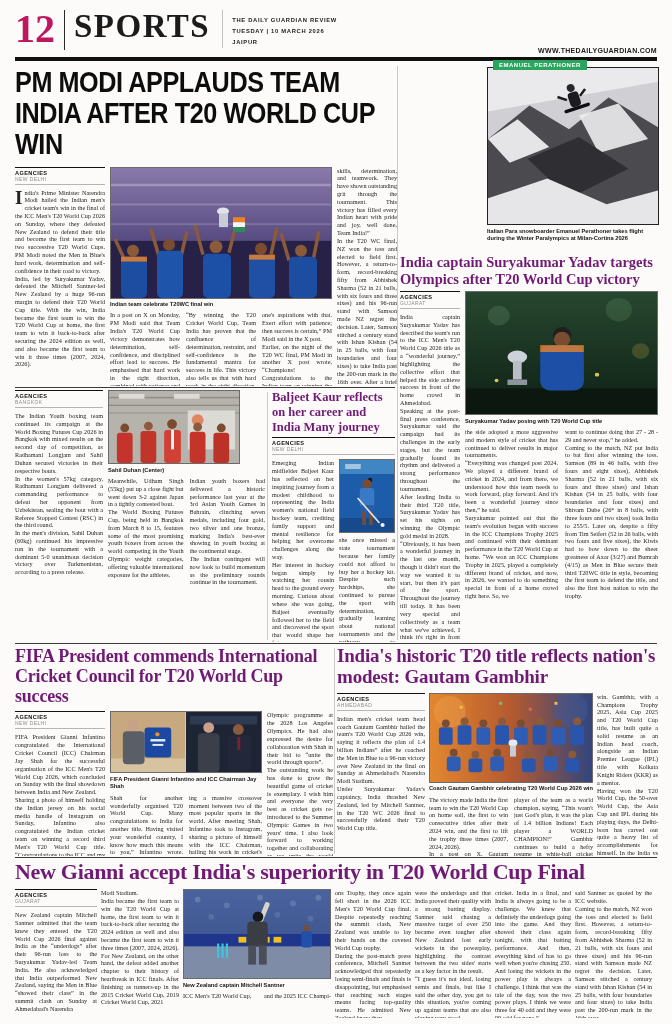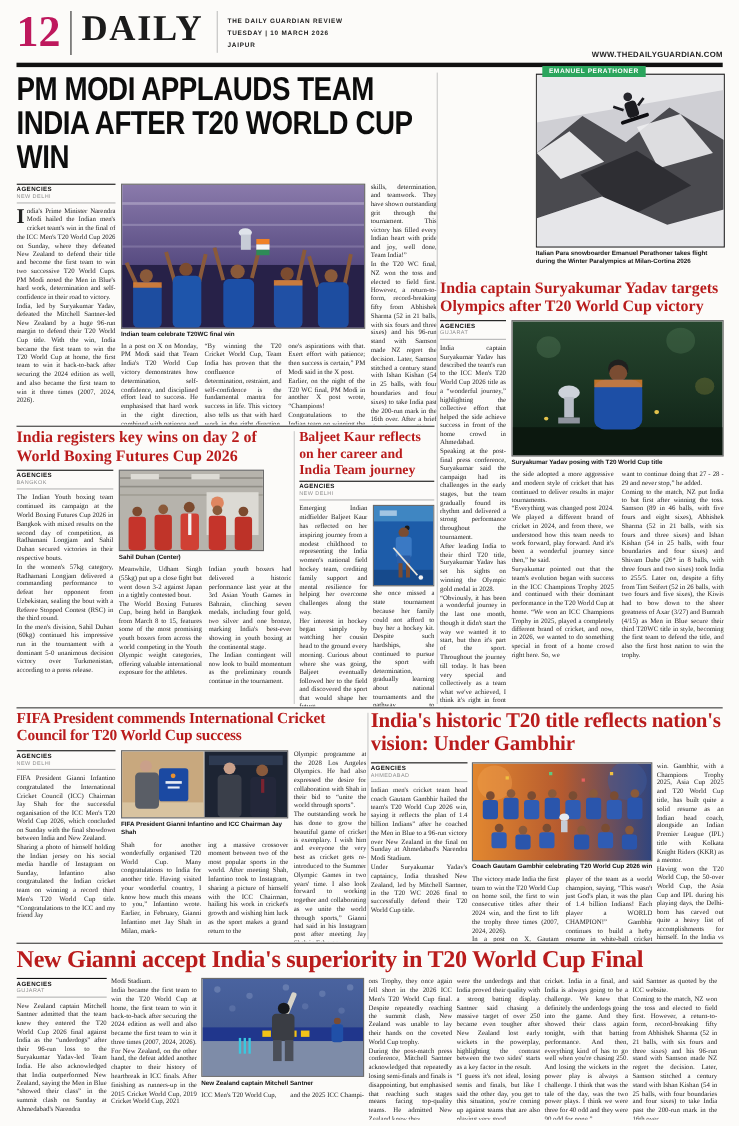--- a/index.html
+++ b/index.html
@@ -8,21 +8,21 @@
   
   .masthead{position:absolute;left:15px;top:10px;right:15px;height:46px;display:flex;align-items:flex-start}
   .pgnum{font-family:"Liberation Serif",serif;font-weight:bold;font-size:40px;line-height:.95;color:#be185d}
   .mh-vr{width:1px;background:#2a2a2a;height:40px;margin:0 9px;align-self:flex-start}
   .mh-sports{font-family:"Liberation Serif",serif;font-weight:bold;font-size:33px;letter-spacing:1.5px;line-height:1}
   .mh-info{margin-left:12px;padding-left:9px;border-left:1px solid #c0c0c0;font-family:"Liberation Sans",sans-serif;font-weight:bold;font-size:5.8px;letter-spacing:.7px;line-height:1.9;padding-top:5px;color:#1a1a1a}
   .mh-site{margin-left:auto;align-self:flex-end;font-family:"Liberation Sans",sans-serif;font-weight:bold;font-size:7px;letter-spacing:.3px;color:#222;padding-bottom:2px}
   .mh-bar{position:absolute;left:15px;right:15px;top:57px;height:3.5px;background:#111}
   
   .art{position:absolute;overflow:hidden}
-  .h-serif{font-family:"Liberation Serif",serif;font-weight:bold;color:#b91c1c}
+  .h-serif{font-family:"Liberation Serif",serif;font-weight:bold;color:#701a75}
   .bodytext{font-size:6.2px;line-height:1.26;text-align:justify;white-space:pre-line;color:#242424;overflow:hidden}
   .dropcap{float:left;font-size:19px;line-height:.82;font-weight:bold;padding:1px 2px 0 0;white-space:normal}
   .byline{font-family:"Liberation Sans",sans-serif;border-top:1.5px solid #111;margin-bottom:4px;padding-top:2px}
   .byline .ag{font-size:5.6px;font-weight:bold;letter-spacing:.4px;color:#111}
   .byline .pl{font-size:5px;letter-spacing:.4px;color:#8d8d8d;border-bottom:.5px solid #b5b5b5;padding-bottom:2px}
   .caption{font-family:"Liberation Sans",sans-serif;font-weight:bold;font-size:5.7px;line-height:1.3;color:#151515;margin:2.5px 0 3px}
   figure{display:block;border:1px solid #6b6b6b;overflow:hidden;background:#ccc}
   figure svg{display:block;width:100%;height:100%}
   
   .art-lead{left:15px;top:66px;width:382px;height:320px}
@@ -58,21 +58,21 @@
   .box-sub>div{flex:1}
   
   .art-bal{left:272px;top:390px;width:123px;height:252px}
   .art-bal h2{font-size:12.5px;line-height:1.18;margin-bottom:3px}
   .bal-cols{display:flex;gap:5px}
   .bal1{width:62px;flex:none}
   .bal2{width:56px;flex:none}
   .balph{height:74px}
   
   .art-fifa{left:15px;top:646px;width:318px;height:210px}
-  .art-fifa h2{font-size:14px;line-height:1.12;letter-spacing:-.2px;margin-bottom:5px}
+  .art-fifa h2{font-size:18px;line-height:1.12;letter-spacing:-.2px;margin-bottom:5px}
   .fifa-cols{display:flex;gap:5px}
   .f1{width:90px;flex:none}
   .fm{width:152px;flex:none}
   .f4{width:66px;flex:none}
   .fifaph{height:62px}
   .fifa-sub{display:flex;gap:6px;margin-top:1px}
   .fifa-sub>div{flex:1}
   
   .art-gam{left:337px;top:646px;width:321px;height:210px}
   .art-gam h2{font-size:19px;line-height:1.1;letter-spacing:-.2px;margin-bottom:5px}
@@ -102,21 +102,21 @@
   .hr3{left:15px;right:15px;top:857px}
 </style>
 </head>
 <body>
 
 <div class="page">
 
   <header class="masthead">
     <div class="pgnum">12</div>
     <div class="mh-vr"></div>
-    <div class="mh-sports">DAILY</div>
+    <div class="mh-sports">SPORTS</div>
     <div class="mh-info">
       <div>THE DAILY GUARDIAN REVIEW</div>
       <div>TUESDAY | 10 MARCH 2026</div>
       <div>JAIPUR</div>
     </div>
     <div class="mh-site">WWW.THEDAILYGUARDIAN.COM</div>
   </header>
   <div class="mh-bar"></div>
 
   <article class="art art-lead">
@@ -249,21 +249,20 @@
 “Everything was changed post 2024. We played a different brand of cricket in 2024, and from there, we understood how this team needs to work forward, play forward. And it's been a wonderful journey since then,” he said.
 Suryakumar pointed out that the team's evolution began with success in the ICC Champions Trophy 2025 and continued with their dominant performance in the T20 World Cup at home. “We won an ICC Champions Trophy in 2025, played a completely different brand of cricket, and now, in 2026, we wanted to do something special in front of a home crowd right here. So, we</div>
           <div class="bodytext">want to continue doing that 27 - 28 - 29 and never stop,” he added.
 Coming to the match, NZ put India to bat first after winning the toss. Samson (89 in 46 balls, with five fours and eight sixes), Abhishek Sharma (52 in 21 balls, with six fours and three sixes) and Ishan Kishan (54 in 25 balls, with four boundaries and four sixes) and Shivam Dube (26* in 8 balls, with three fours and two sixes) took India to 255/5. Later on, despite a fifty from Tim Seifert (52 in 26 balls, with two fours and five sixes), the Kiwis had to bow down to the sheer greatness of Axar (3/27) and Bumrah (4/15) as Men in Blue secure their third T20WC title in style, becoming the first team to defend the title, and also the first host nation to win the trophy.</div>
         </div>
       </div>
     </div>
   </article>
 
   <article class="art art-box">
-    <h2 class="h-serif">India registers key wins on day 2 of World Boxing Futures Cup 2026</h2>
     <div class="box-cols">
       <div class="bx1">
         <div class="byline">
           <div class="ag">AGENCIES</div>
           <div class="pl">BANGKOK</div>
         </div>
         <div class="bodytext">The Indian Youth boxing team continued its campaign at the World Boxing Futures Cup 2026 in Bangkok with mixed results on the second day of competition, as Radhamani Longjam and Sahil Duhan secured victories in their respective bouts.
 In the women's 57kg category, Radhamani Longjam delivered a commanding performance to defeat her opponent from Uzbekistan, sealing the bout with a Referee Stopped Contest (RSC) in the third round.
 In the men's division, Sahil Duhan (60kg) continued his impressive run in the tournament with a dominant 5-0 unanimous decision victory over Turkmenistan, according to a press release.</div>
       </div>
@@ -298,21 +297,21 @@
           <div class="bodytext">Meanwhile, Udham Singh (55kg) put up a close fight but went down 3-2 against Japan in a tightly contested bout.
 The World Boxing Futures Cup, being held in Bangkok from March 8 to 15, features some of the most promising youth boxers from across the world competing in the Youth Olympic weight categories, offering valuable international exposure for the athletes.</div>
           <div class="bodytext">Indian youth boxers had delivered a historic performance last year at the 3rd Asian Youth Games in Bahrain, clinching seven medals, including four gold, two silver and one bronze, marking India's best-ever showing in youth boxing at the continental stage.
 The Indian contingent will now look to build momentum as the preliminary rounds continue in the tournament.</div>
         </div>
       </div>
     </div>
   </article>
 
   <article class="art art-bal">
-    <h2 class="h-serif">Baljeet Kaur reflects on her career and India Team journey</h2>
+    <h2 class="h-serif">Baljeet Kaur reflects on her career and India Many journey</h2>
     <div class="byline">
       <div class="ag">AGENCIES</div>
       <div class="pl">NEW DELHI</div>
     </div>
     <div class="bal-cols">
       <div class="bal1 bodytext">Emerging Indian midfielder Baljeet Kaur has reflected on her inspiring journey from a modest childhood to representing the India women's national field hockey team, crediting family support and mental resilience for helping her overcome challenges along the way.
 Her interest in hockey began simply by watching her cousin head to the ground every morning. Curious about where she was going, Baljeet eventually followed her to the field and discovered the sport that would shape her future.
 However, the road to the national team was far from easy. Baljeet revealed that</div>
       <div class="bal2">
         <figure class="balph">
@@ -373,21 +372,21 @@
           <div class="bodytext">Shah for another wonderfully organised T20 World Cup. Many congratulations to India for another title. Having visited your wonderful country, I know how much this means to you,” Infantino wrote. Earlier, in February, Gianni Infantino met Jay Shah in Milan, mark-</div>
           <div class="bodytext">ing a massive crossover moment between two of the most popular sports in the world. After meeting Shah, Infantino took to Instagram, sharing a picture of himself with the ICC Chairman, hailing his work in cricket's growth and wishing him luck as the sport makes a grand return to the</div>
         </div>
       </div>
       <div class="f4 bodytext">Olympic programme at the 2028 Los Angeles Olympics. He had also expressed the desire for collaboration with Shah in their bid to “unite the world through sports”.
 The outstanding work he has done to grow the beautiful game of cricket is exemplary. I wish him and everyone the very best as cricket gets re-introduced to the Summer Olympic Games in two years' time. I also look forward to working together and collaborating as we unite the world through sports,” Gianni had said in his Instagram post after meeting Jay Shah in February.</div>
     </div>
   </article>
 
   <article class="art art-gam">
-    <h2 class="h-serif">India's historic T20 title reflects nation's vision: Under Gambhir</h2>
+    <h2 class="h-serif">India's historic T20 title reflects nation's modest: Gautam Gambhir</h2>
     <div class="gam-cols">
       <div class="g1">
         <div class="byline">
           <div class="ag">AGENCIES</div>
           <div class="pl">AHMEDABAD</div>
         </div>
         <div class="bodytext">Indian men's cricket team head coach Gautam Gambhir hailed the team's T20 World Cup 2026 win, saying it reflects the plan of 1.4 billion Indians” after he coached the Men in Blue to a 96-run victory over New Zealand in the final on Sunday at Ahmedabad's Narendra Modi Stadium.
 Under Suryakumar Yadav's captaincy, India thrashed New Zealand, led by Mitchell Santner, in the T20 WC 2026 final to successfully defend their T20 World Cup title.</div>
       </div>
       <div class="gm">

